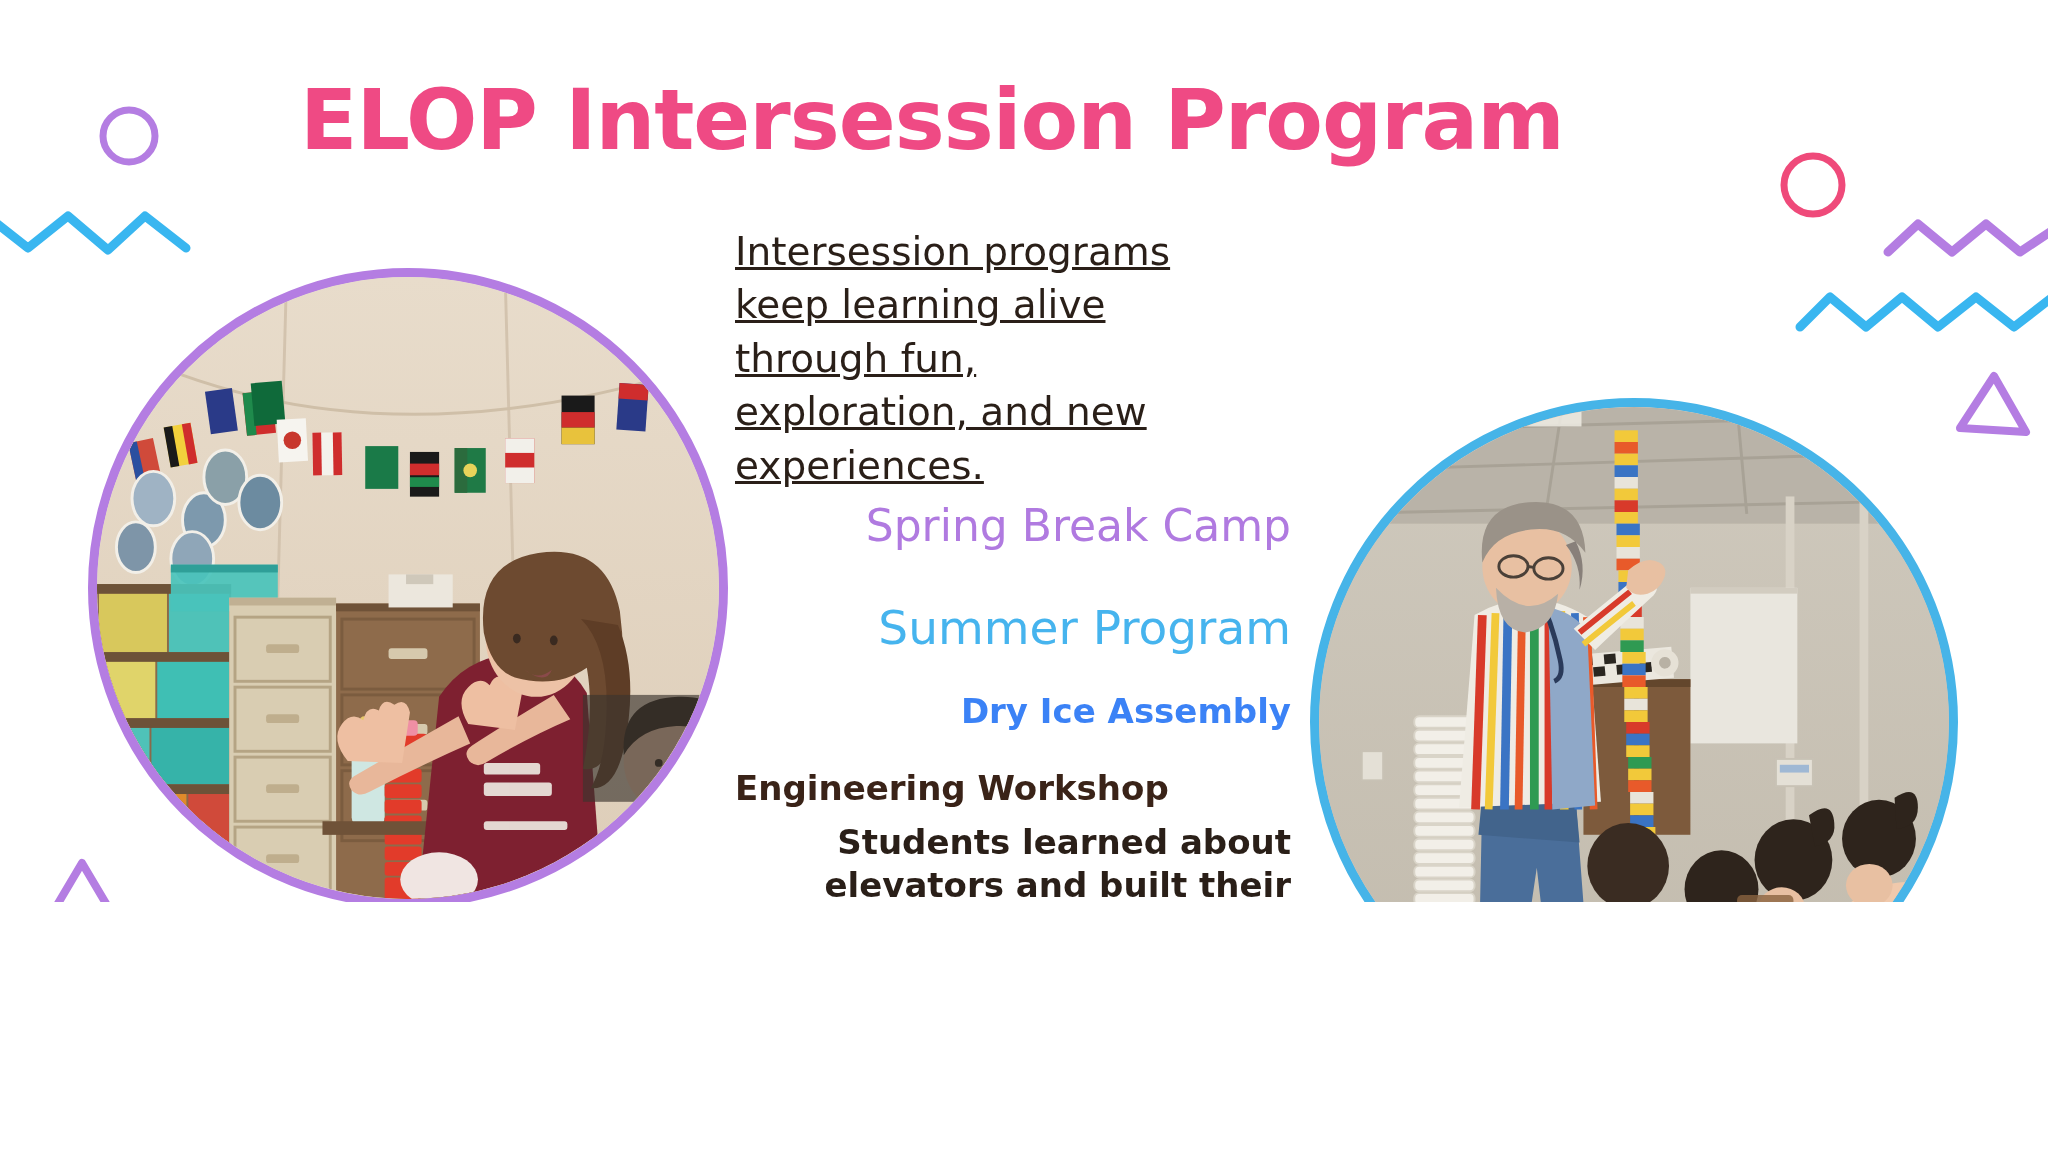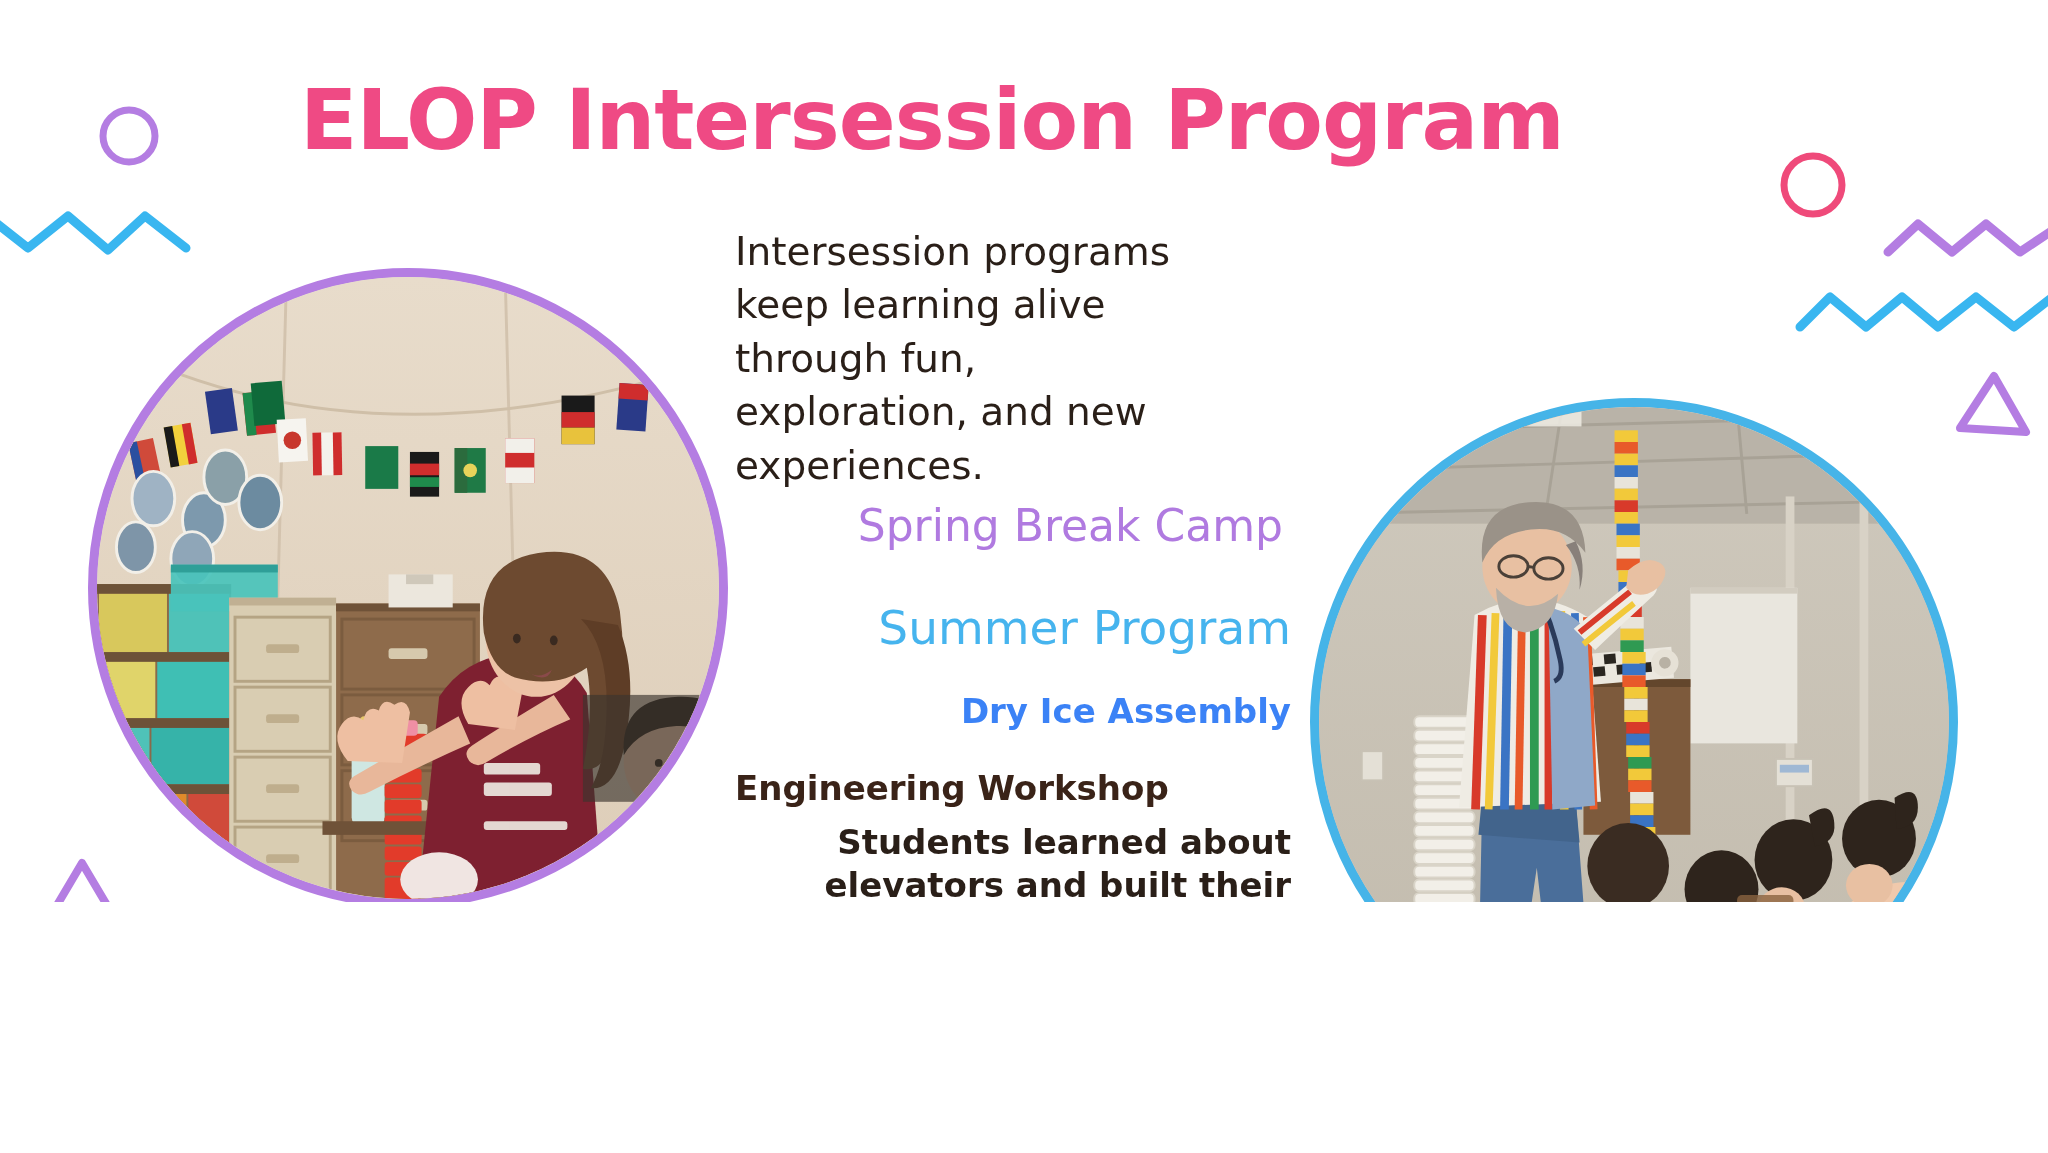--- a/index.html
+++ b/index.html
@@ -77,23 +77,24 @@
     width: 560px;
   }
   #intro-paragraph {
     font-family: "DejaVu Sans", sans-serif;
     font-size: 39px;
     line-height: 1.37;
     color: #2a1f18;
     text-align: left;
     margin: 0;
     width: 470px;
+    text-decoration: underline;
   }
   #spring-break-heading {
-    margin: 8px 8px 0 0;
+    margin: 8px 0 0 0;
     font-family: "DejaVu Sans", sans-serif;
     font-size: 44px;
     line-height: 1.2;
     color: #b07ae0;
     text-align: right;
     padding-right: 4px;
   }
   #summer-program-heading {
     margin: 47px 0 0 0;
     font-family: "DejaVu Sans", sans-serif;

